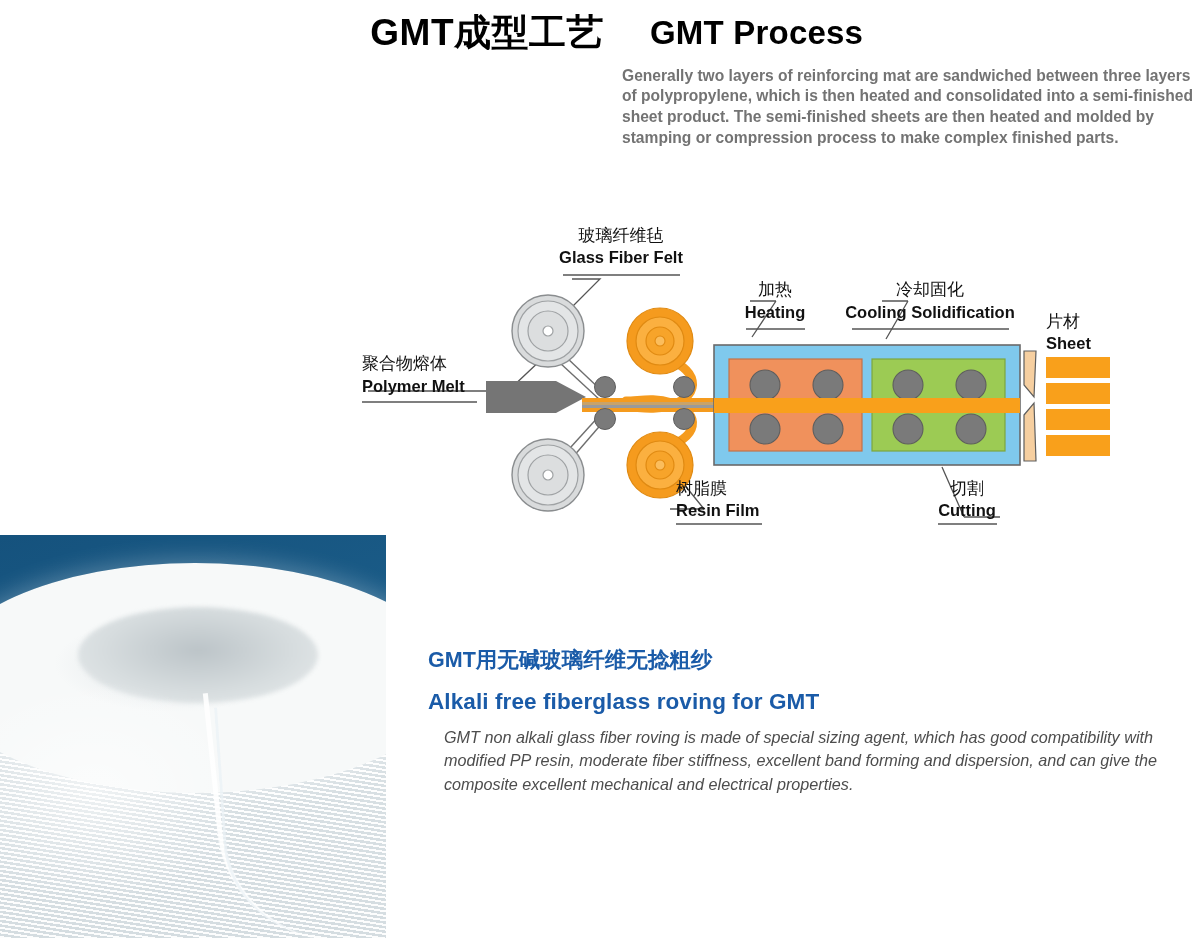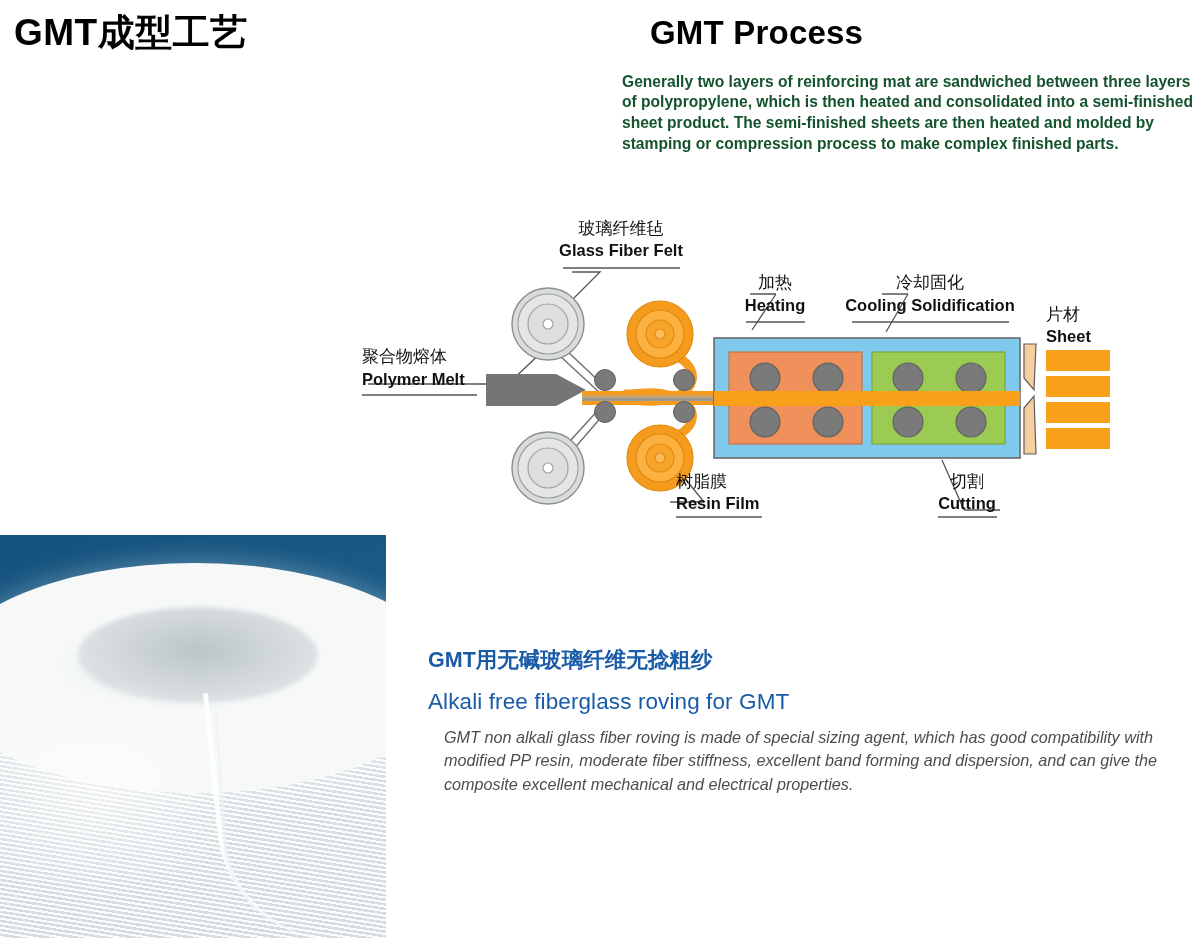--- a/index.html
+++ b/index.html
@@ -12,39 +12,40 @@
   .page { position: relative; width: 1200px; height: 938px; background:#fff; }
 
   
   .top-left  { position:absolute; left:14px;  top:14px;  width:590px; }
   .top-right { position:absolute; left:622px; top:16px;  width:576px; }
 
   .title-cn {
     font-size: 37px; font-weight: 700; color:#000;
     letter-spacing: .5px; line-height: 1.05;
     font-family: "Liberation Sans","DejaVu Sans",sans-serif;
+    text-align: right;
   }
   .title-en {
     font-size: 33px; font-weight: 700; color:#000;
     letter-spacing: .2px; line-height: 1.05; margin-left: 28px;
   }
   .body-cn {
     margin-top: 16px;
     font-size: 19.5px; color:#3b3b3b; line-height: 1.62;
     text-indent: 2em; text-align: justify;
     font-family: "Liberation Sans","DejaVu Sans",sans-serif;
   }
   .body-en {
-    margin-top: 21px;
-    font-size: 15.6px; font-weight: 700; color:#14532d;
+    margin-top: 15px;
+    font-size: 15.6px; font-weight: 700; color:#737373;
     line-height: 1.33; text-align: left;
   }
 
   
-  .diagram { position:absolute; left:0; top:210px; width:1200px; height:330px; }
+  .diagram { position:absolute; left:0; top:217px; width:1200px; height:330px; }
   .diagram svg { display:block; }
 
   
   .photo {
     position:absolute; left:0; top:535px; width:386px; height:403px;
     overflow:hidden;
     background:#1d5a85;
   }
   .photo .bg {
     position:absolute; inset:0;
@@ -99,21 +100,21 @@
   }
   .p-cn {
     margin-top: 13px;
     font-size: 18px; color:#333; line-height:1.62; text-align:justify;
     text-indent: 2em;
     font-family:"Liberation Sans","DejaVu Sans",sans-serif;
   }
   .p-cn b { font-weight:700; color:#1a1a1a; }
   .h-blue-en {
     margin-top: 14px;
-    font-size: 22.5px; font-weight:400; color:#1a5ba8; line-height:1.2;
+    font-size: 22.5px; font-weight:700; color:#1a5ba8; line-height:1.2;
     letter-spacing:.1px;
   }
   .p-en {
     margin-top: 11px;
     font-size: 16.2px; font-style: italic; color:#4d4d4d; line-height:1.45;margin-left:16px;
   }
 </style>
 </head>
 <body>
 

